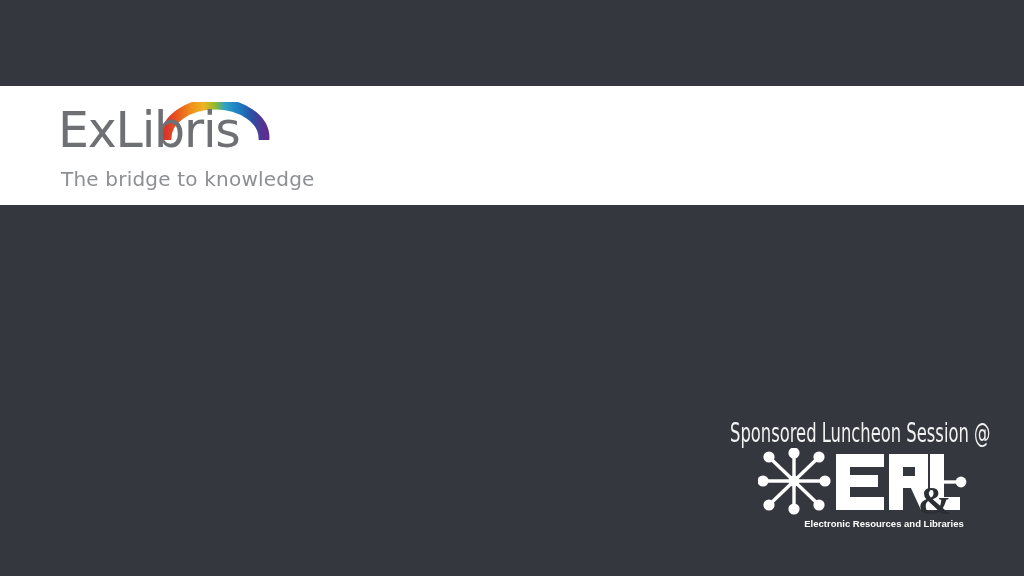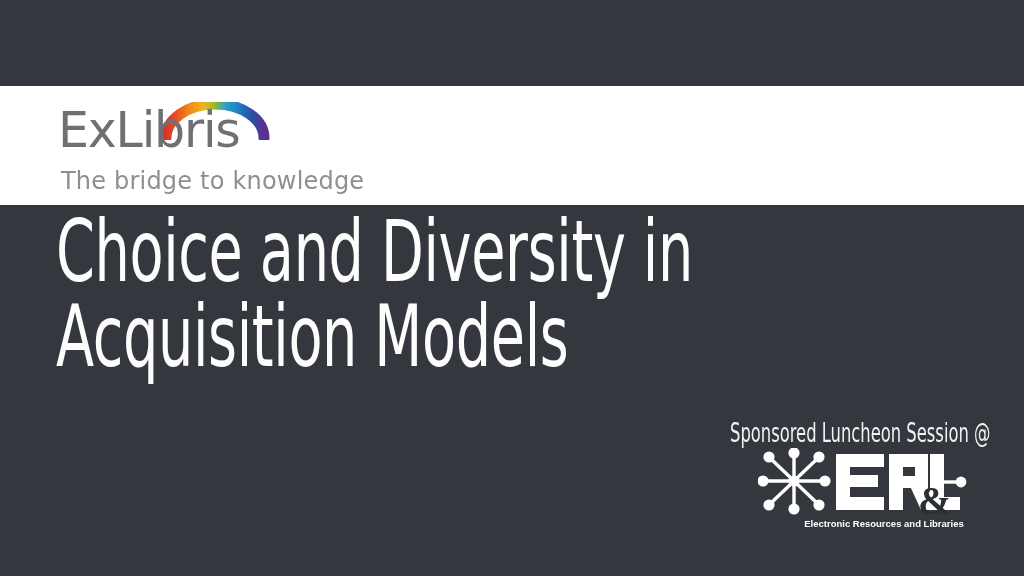--- a/index.html
+++ b/index.html
@@ -41,21 +41,21 @@
     font-weight:400;
     letter-spacing:-1.2px;
     color:#6e7073;
     line-height:1;
     white-space:nowrap;
   }
   .exlibris-tag {
     position:absolute;
     left:3px; top:63px;
     font-family:"DejaVu Sans", sans-serif;
-    font-size:24px;
+    font-size:20px;
     font-weight:400;
     letter-spacing:0.2px;
     color:#8d8f92;
     line-height:1;
     white-space:nowrap;
   }
 
   
   .title-block {
     position:absolute;
@@ -124,24 +124,20 @@
           </defs>
           <path d="M6,36 A49,34 0 0 1 104,36" fill="none" stroke="url(#arcgrad)" stroke-width="11" stroke-linecap="round"></path>
         </svg>
       </div>
 
       <div class="exlibris-word">ExLibris</div>
       <div class="exlibris-tag">The bridge to knowledge</div>
     </div>
   </div>
 
-  <div class="title-block">
-    <div class="title-line">Choice and Diversity in</div>
-    <div class="title-line">Acquisition Models</div>
-  </div>
 
   <div class="sponsor-block">
     <div class="sponsor-text">Sponsored Luncheon Session @</div>
 
     <div class="erl-logo">
       <svg viewBox="0 0 212 82" xmlns="http://www.w3.org/2000/svg">
         <g fill="#ffffff" stroke="#ffffff">
           <g stroke-width="3.4" stroke-linecap="round">
             <line x1="36" y1="33" x2="12" y2="10"></line>
             <line x1="36" y1="33" x2="36" y2="6"></line>

